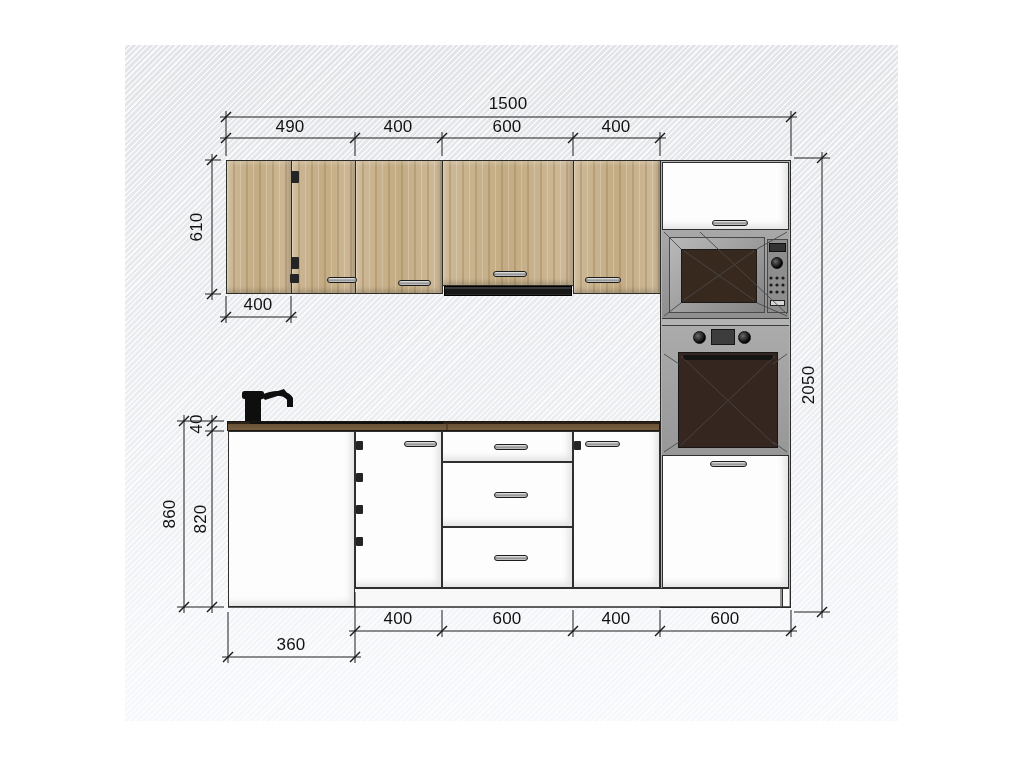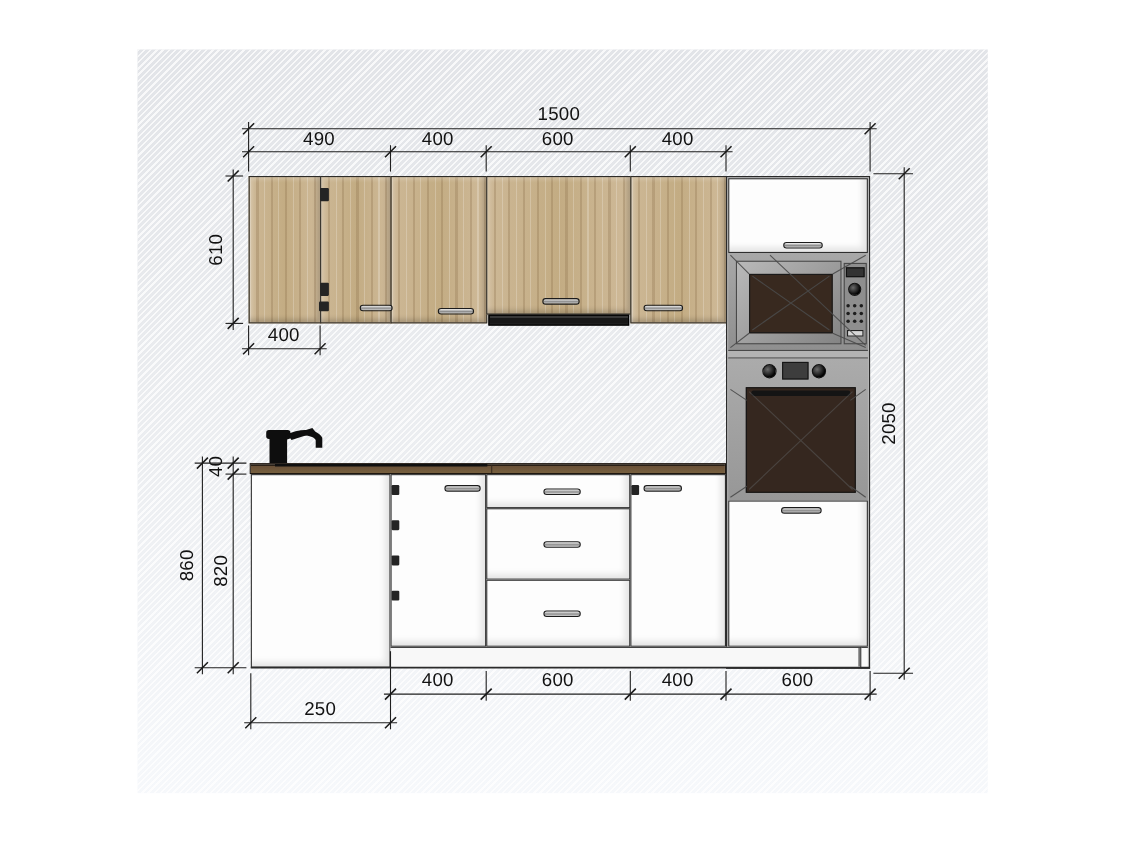--- a/index.html
+++ b/index.html
@@ -110,21 +110,21 @@
   <span class="lbl v" style="left:197px;top:227px;">610</span>
   <span class="lbl" style="left:258px;top:305px;">400</span>
   <span class="lbl v" style="left:197px;top:424px;">40</span>
   <span class="lbl v" style="left:170px;top:514px;">860</span>
   <span class="lbl v" style="left:201px;top:519px;">820</span>
   <span class="lbl v" style="left:809px;top:385px;">2050</span>
   <span class="lbl" style="left:398px;top:619px;">400</span>
   <span class="lbl" style="left:507px;top:619px;">600</span>
   <span class="lbl" style="left:616px;top:619px;">400</span>
   <span class="lbl" style="left:725px;top:619px;">600</span>
-  <span class="lbl" style="left:291px;top:645px;">250</span>
+  <span class="lbl" style="left:291px;top:645px;">360</span>
 
   <svg id="overlay" width="1024" height="768" viewBox="0 0 1024 768">
     <g stroke="#1f1f1f" stroke-width="1" fill="none">
 
       <line x1="220" y1="117" x2="797" y2="117"></line>
       <line x1="220" y1="138" x2="666" y2="138"></line>
       <line x1="212" y1="154" x2="212" y2="300"></line>
       <line x1="220" y1="317" x2="297" y2="317"></line>
       <line x1="184" y1="415" x2="184" y2="613"></line>
       <line x1="212" y1="415" x2="212" y2="613"></line>

